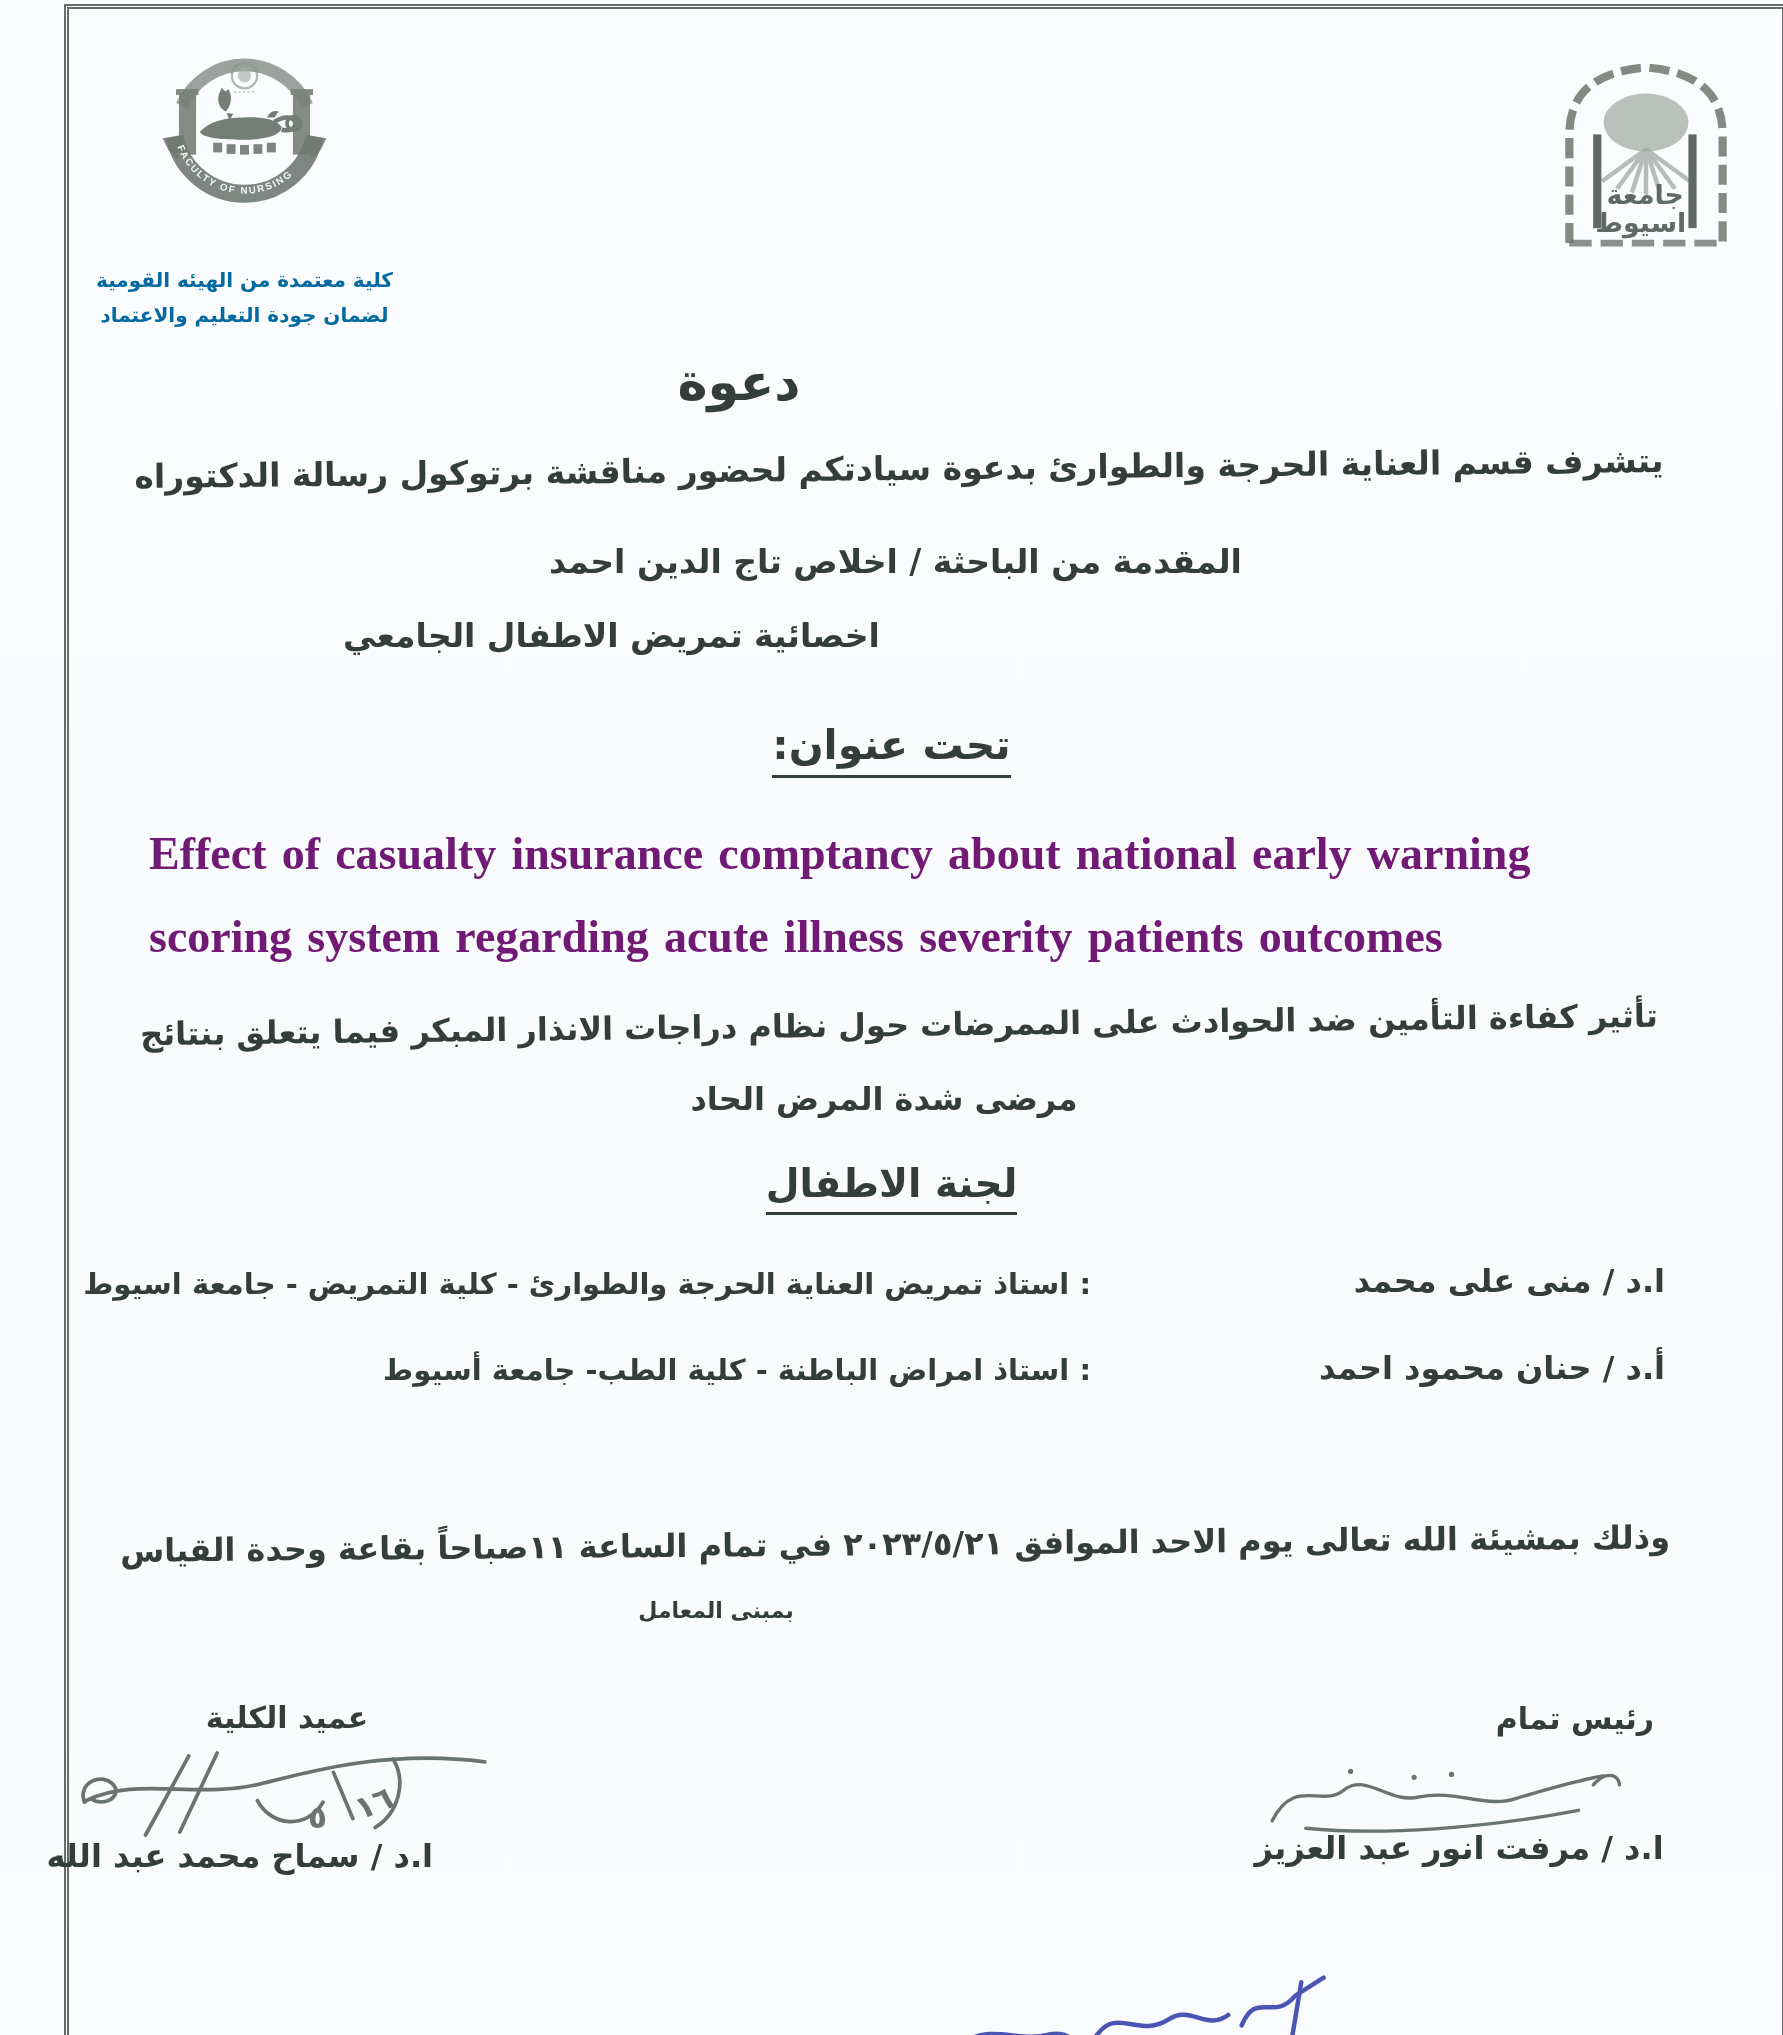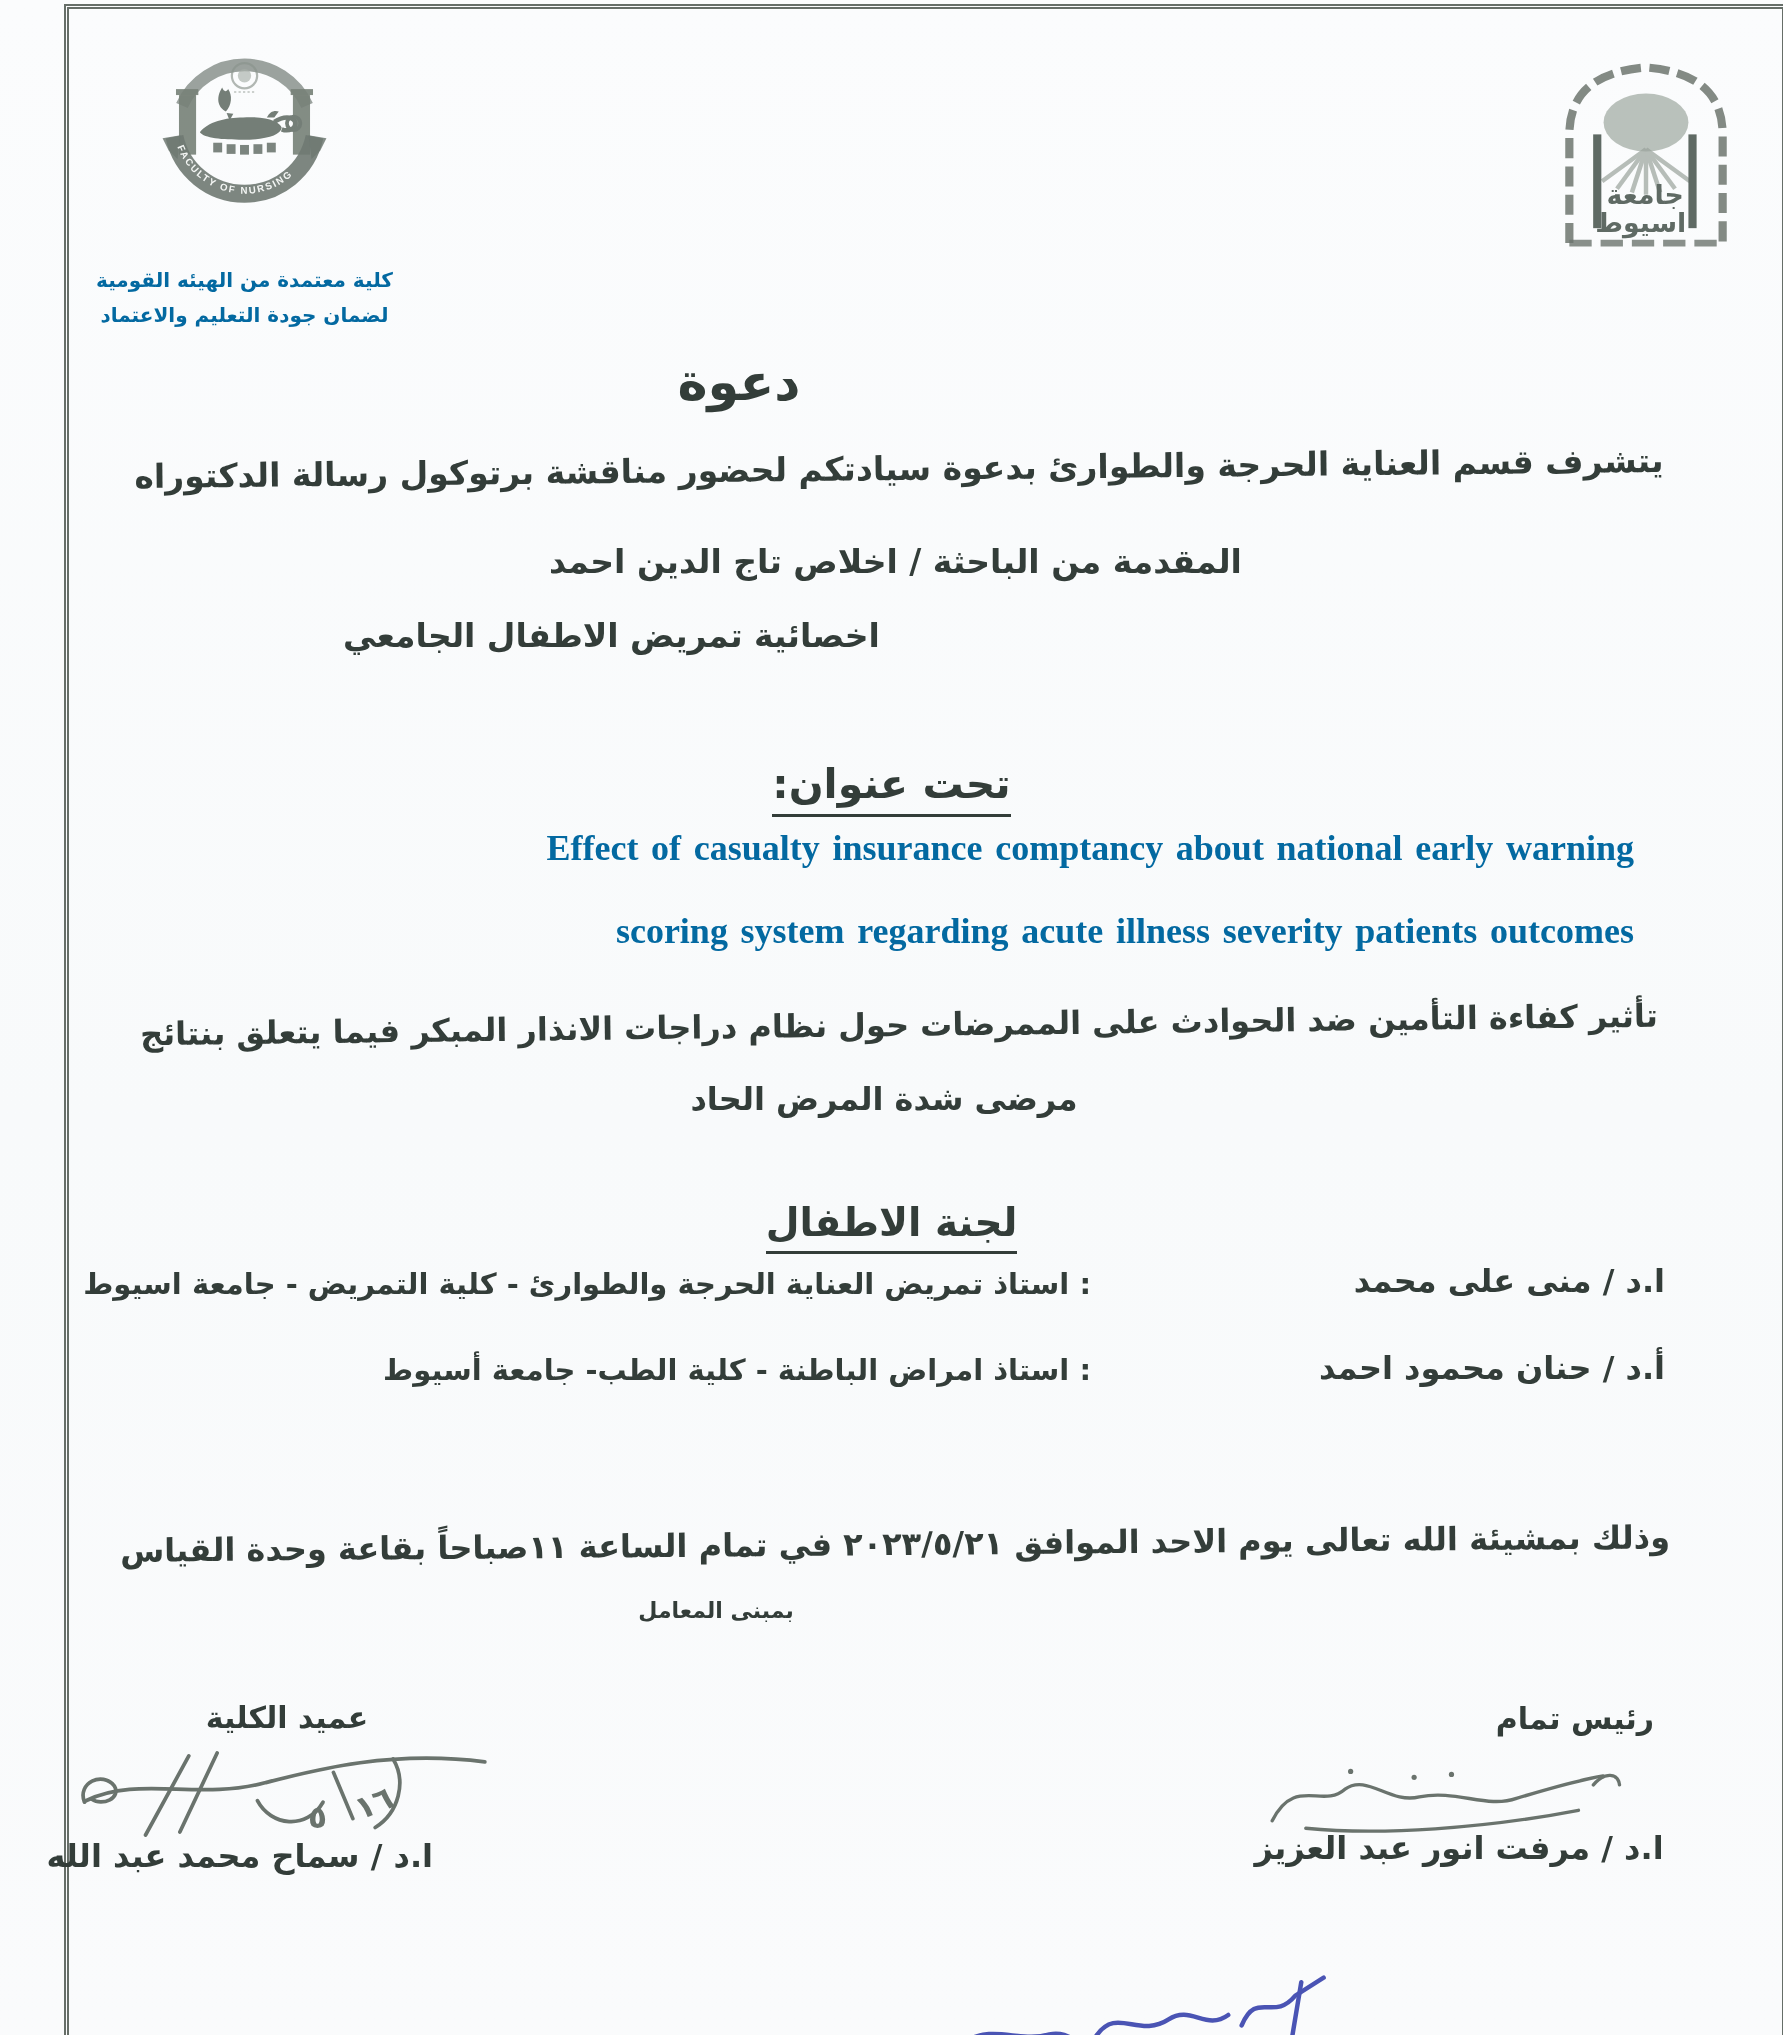--- a/index.html
+++ b/index.html
@@ -13,24 +13,24 @@
   .frame{
     position:absolute;left:64px;top:3.7px;width:1713px;height:2119px;
     border:5.2px double #4d564f;opacity:.85;
   }
   .abs{position:absolute;}
   .ar{direction:rtl;font-family:"DejaVu Sans",sans-serif;font-weight:bold;}
   .center{text-align:center;}
   .doc-title{font-size:51px;letter-spacing:1.5px;}
   .intro{font-size:33px;}
   .underlined{display:inline-block;border-bottom:3.7px solid #333d39;padding-bottom:6px;}
-  .heading{font-size:41px;margin-top:39px;}
+  .heading{font-size:41px;}
   .en-title{
     font-family:"Liberation Serif","DejaVu Serif",serif;font-weight:bold;
-    font-size:36px;color:#0369a1;word-spacing:3.7px;text-align:right;
+    font-size:46px;color:#701a75;word-spacing:3.7px;text-align:left;
   }
   .committee-name{font-size:32px;white-space:nowrap;text-align:right;}
   .committee-role{font-size:29px;white-space:nowrap;}
   .sig-title{font-size:30px;}
   .sig-name{font-size:32px;white-space:nowrap;}
   .accred{font-size:20px;line-height:1.75;color:#0369a1;}
   svg{display:block;}
 </style>
 </head>
 <body>

